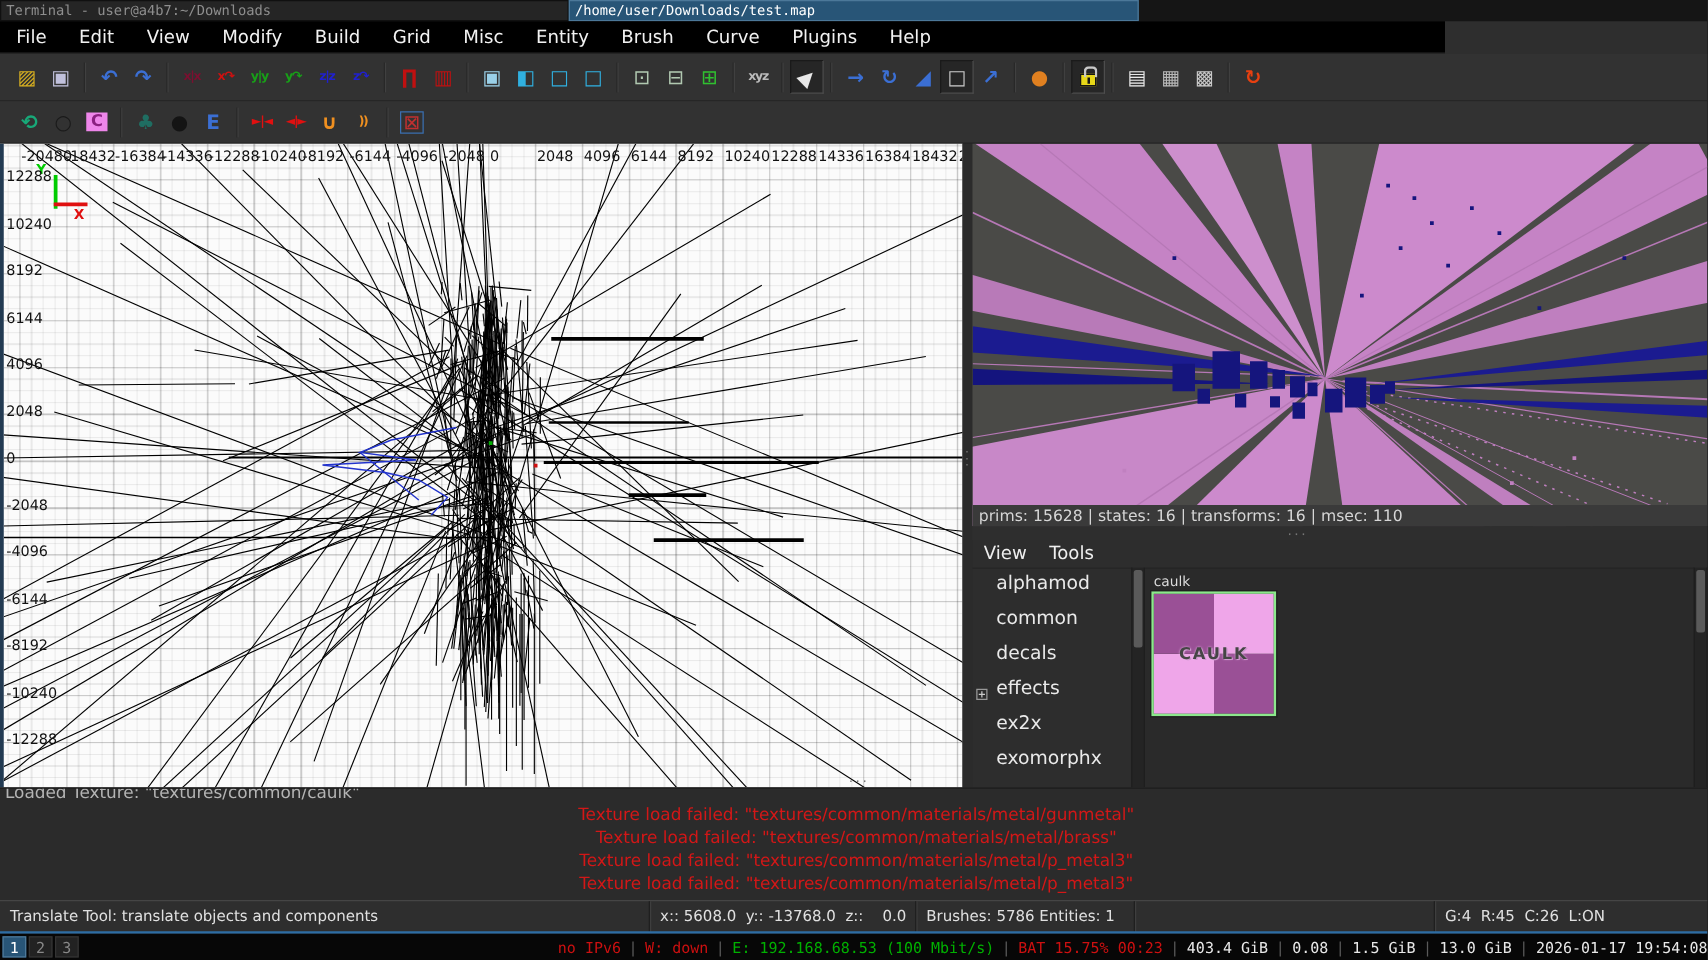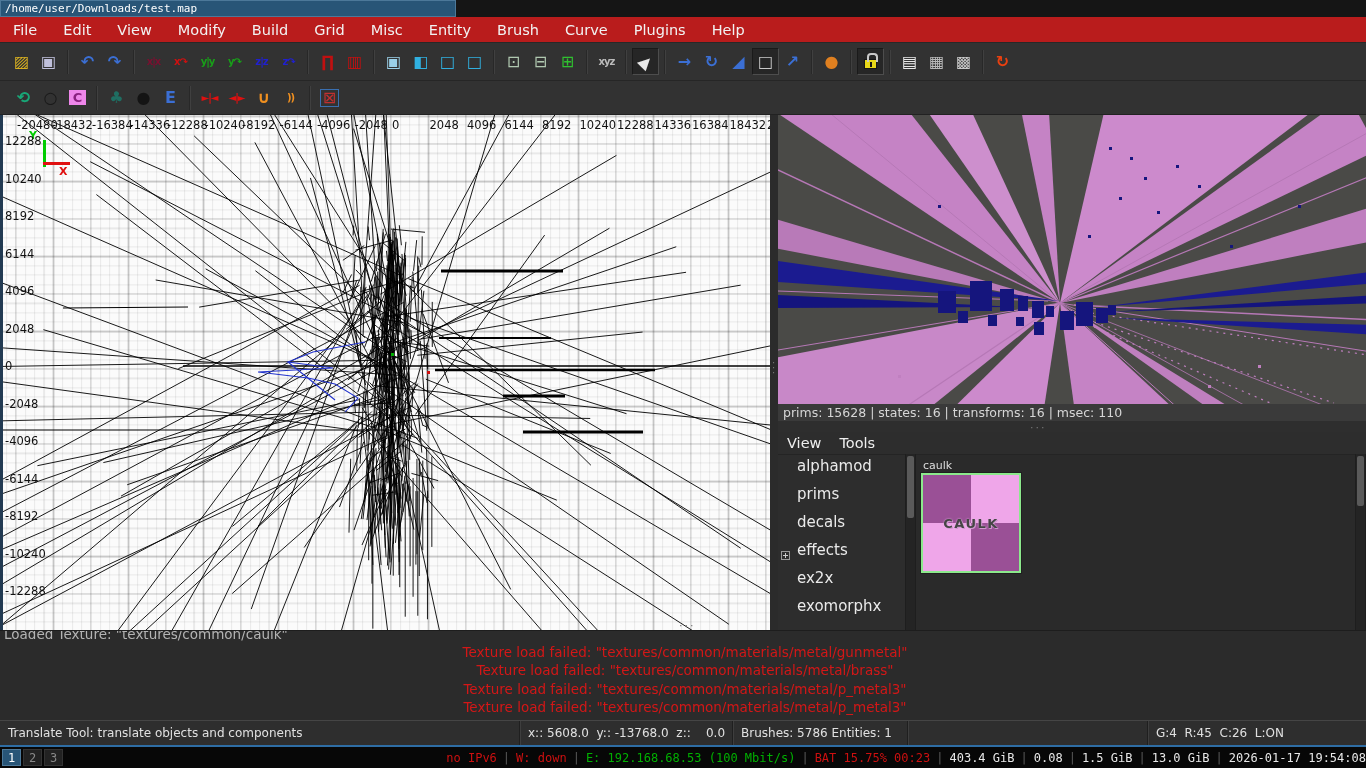--- a/index.html
+++ b/index.html
@@ -8,21 +8,21 @@
   #screen { position:relative; width:1366px; height:768px; background:#2e2e2e; }
 
   
   #wmbar { position:absolute; left:0; top:0; width:1366px; height:17px; background:#151515; display:flex; }
   .wmwin { height:17px; border:1px solid #101010; background:#252525; color:#8e8e8e;
            font-family:"DejaVu Sans Mono", monospace; font-size:11px; line-height:15px;
            padding-left:4px; overflow:hidden; white-space:nowrap; }
   .wmwin.active { background:#285577; border-color:#4c7899; color:#ffffff; }
 
   
-  #menubar { position:absolute; left:0; top:17px; width:1366px; height:26px; background:#b91c1c;
+  #menubar { position:absolute; left:0; top:17px; width:1156px; height:26px; background:#000000;
              display:flex; align-items:center; border-bottom:1px solid #282828; }
   .menuitem { color:#f2f2f2; font-size:14.5px; padding:0 13px; height:26px; line-height:26px; }
 
   
   #toolbar1 { position:absolute; left:0; top:43px; width:1366px; height:38px; background:#323232;
               display:flex; align-items:center; padding-left:8px; border-bottom:1px solid #262626; }
   #toolbar2 { position:absolute; left:0; top:81px; width:1366px; height:34px; background:#323232;
               display:flex; align-items:center; padding-left:10px; border-bottom:1px solid #222; }
   .tbtn { width:27px; height:27px; display:flex; align-items:center; justify-content:center;
           border:1px solid transparent; font-size:16px; line-height:1; flex:none; }
@@ -108,20 +108,21 @@
   .wsbtn.focused { background:#285577; border-color:#4c7899; color:#ffffff; }
   #i3status { margin-left:auto; display:flex; align-items:center; white-space:nowrap;text-align:right; }
   .i3sep { color:#5a5a5a; margin:0 6px; }
 </style>
 </head>
 <body>
 
 <div id="screen">
 
   <div id="wmbar">
+      <div class="wmwin" style="width: 455px;">Terminal - user@a4b7:~/Downloads</div>
       <div class="wmwin active" style="width: 456px;">/home/user/Downloads/test.map</div>
     </div>
 
   <div id="menubar">
       <div class="menuitem">File</div>
       <div class="menuitem">Edit</div>
       <div class="menuitem">View</div>
       <div class="menuitem">Modify</div>
       <div class="menuitem">Build</div>
       <div class="menuitem">Grid</div>
@@ -869,21 +870,21 @@
     <div id="texmenu">
         <div class="texmenuitem">View</div>
         <div class="texmenuitem">Tools</div>
       </div>
     <div id="texbody">
       <div id="texlist">
           <div class="texfolder">
             <span>alphamod</span>
           </div>
           <div class="texfolder">
-            <span>prims</span>
+            <span>common</span>
           </div>
           <div class="texfolder">
             <span>decals</span>
           </div>
           <div class="texfolder">
             <span class="expander"></span>
             <span>effects</span>
           </div>
           <div class="texfolder">
             <span>ex2x</span>

